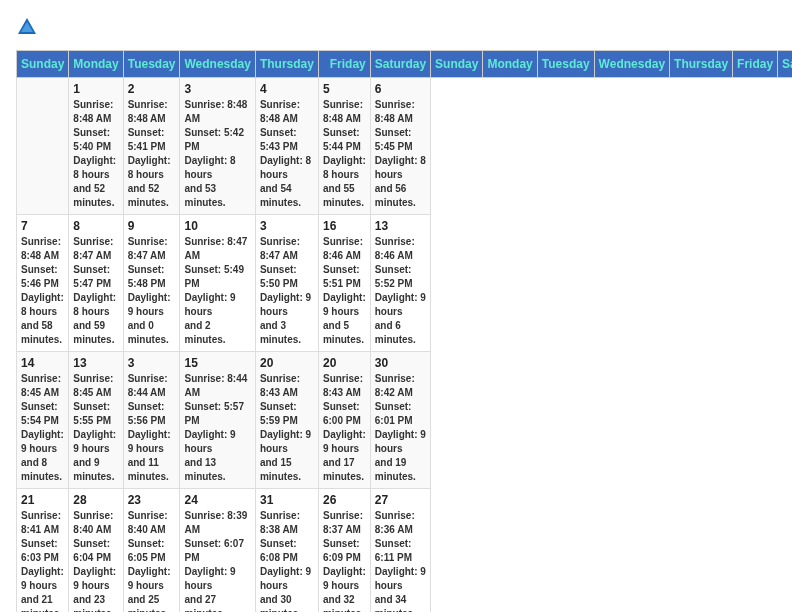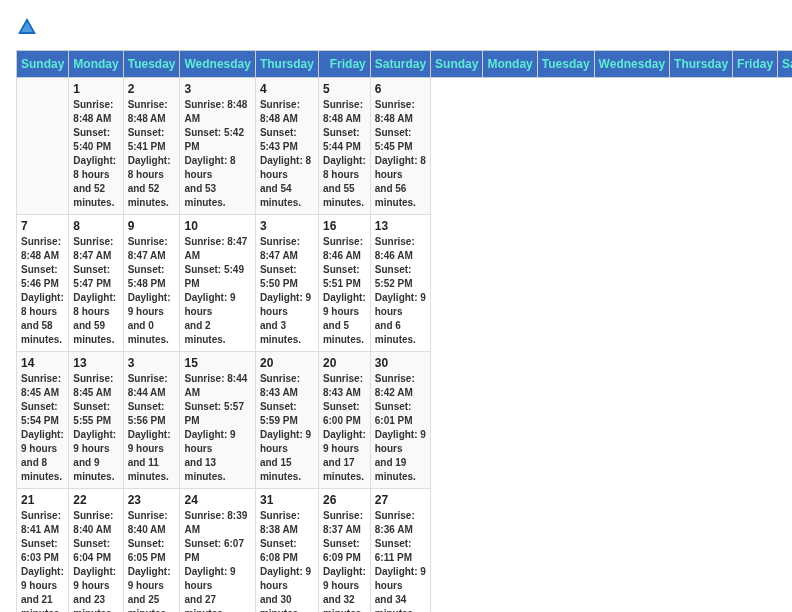--- a/index.html
+++ b/index.html
@@ -276,21 +276,21 @@
       </tr>
       <tr>
         <td>
           <span class="day-number">21</span>
           <div class="cell-info" style="white-space: pre-line;">Sunrise: 8:41 AM
 Sunset: 6:03 PM
 Daylight: 9 hours
 and 21 minutes.</div>
         </td>
         <td>
-          <span class="day-number">22</span>
+          <span class="day-number">28</span>
           <div class="cell-info" style="white-space: pre-line;">Sunrise: 8:40 AM
 Sunset: 6:04 PM
 Daylight: 9 hours
 and 23 minutes.</div>
         </td>
         <td>
           <span class="day-number">23</span>
           <div class="cell-info" style="white-space: pre-line;">Sunrise: 8:40 AM
 Sunset: 6:05 PM
 Daylight: 9 hours

